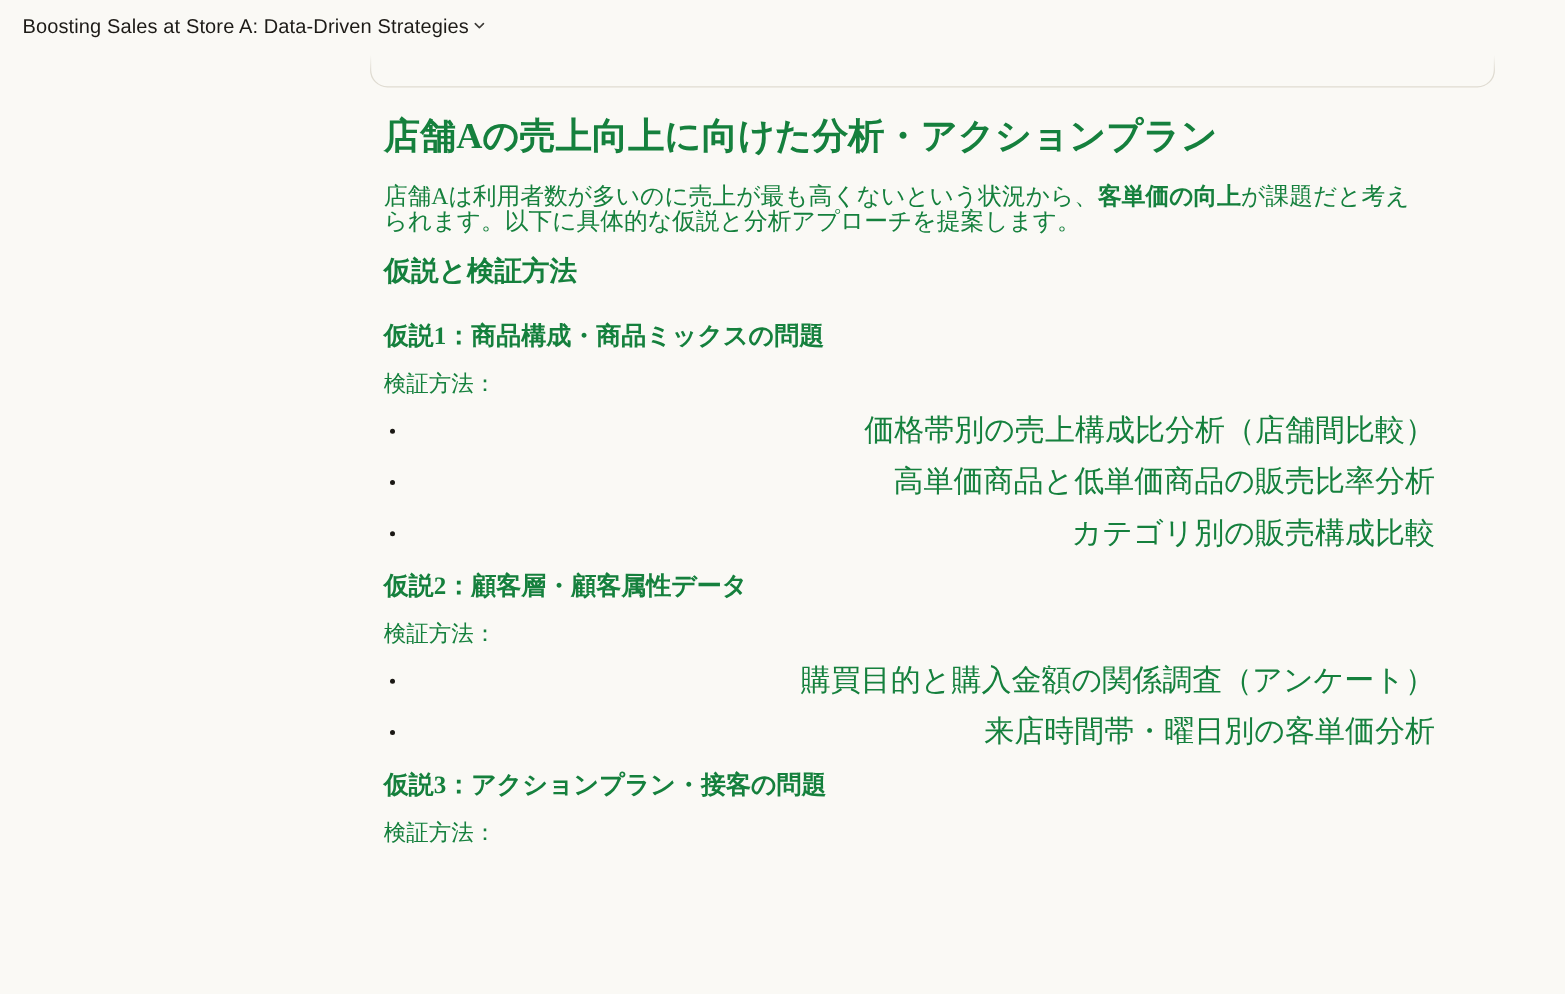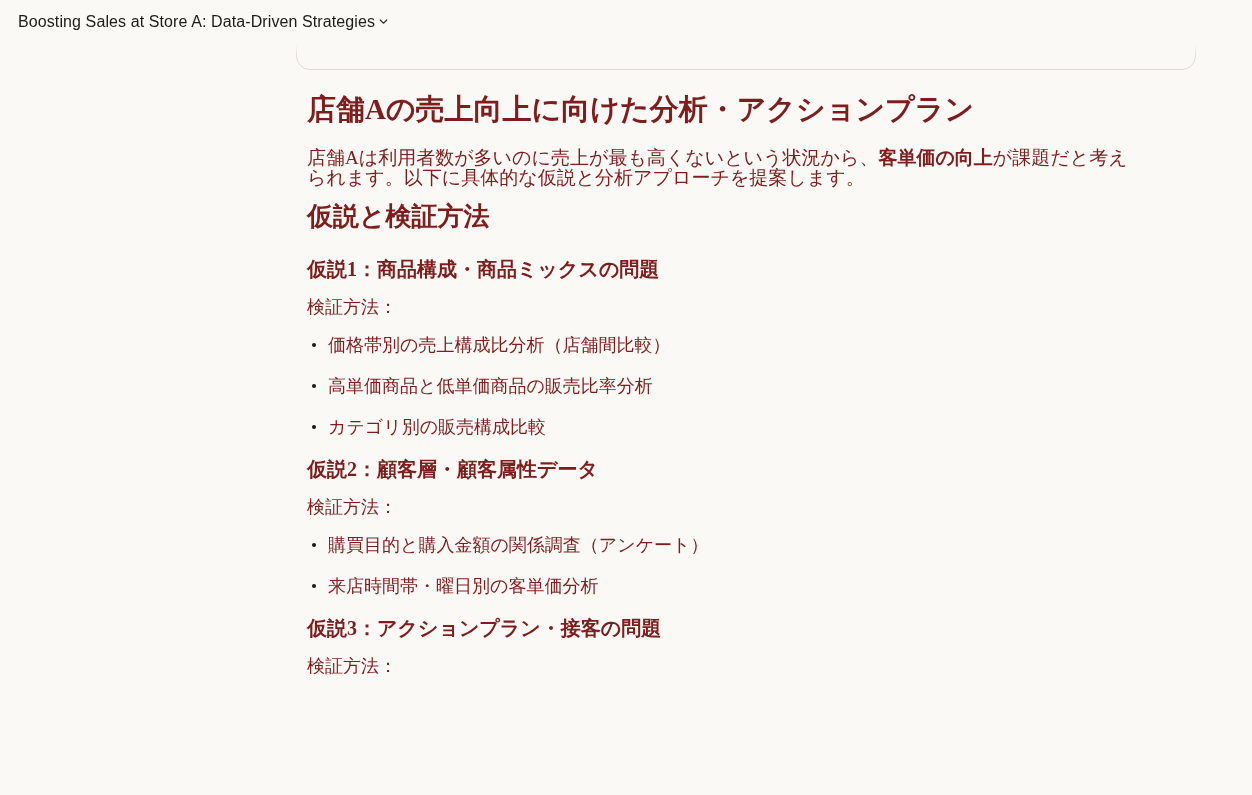--- a/index.html
+++ b/index.html
@@ -66,36 +66,36 @@
     z-index: 1;
   }
 
   
   .content {
     position: absolute;
     left: 307px;
     top: 90px;
     width: 841px;
     z-index: 1;
-    color: #7f1d1d;
+    color: #15803d;
     font-family: "Liberation Serif", "DejaVu Serif", serif;
   }
   .content h1 {
     font-size: 29px;
     line-height: 38px;
     font-weight: 700;
     margin: 0 0 20px 0;
   }
   .content p.intro {
     font-size: 19px;
     line-height: 20px;
     margin: 0 12px 14px 0;
   }
   .content h2 {
-    font-size: 26px;
+    font-size: 22px;
     line-height: 30px;
     font-weight: 700;
     margin: 0 0 24px 0;
   }
   .content h3 {
     font-size: 20px;
     line-height: 27px;
     font-weight: 700;
     margin: 0 0 12px 0;
   }
@@ -106,23 +106,24 @@
     margin: 0 0 14px 0;
   }
   .content ul {
     list-style: none;
     margin: 8px 0 12px 0;
     padding: 0;
   }
   .content li {
     position: relative;
     padding-left: 21px;
-    font-size: 18px;
+    font-size: 24px;
     line-height: 24px;
     margin: 0 0 17px 0;
+    text-align: right;
   }
   .dot {
     position: absolute;
     left: 5px;
     top: 10px;
     width: 4px;
     height: 4px;
     border-radius: 50%;
     background: #1A1814;
   }

